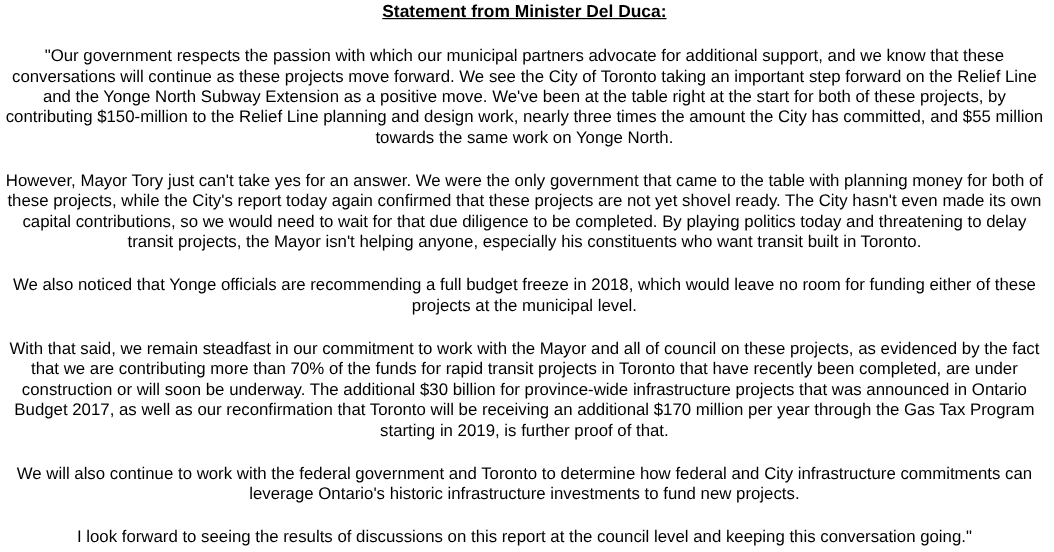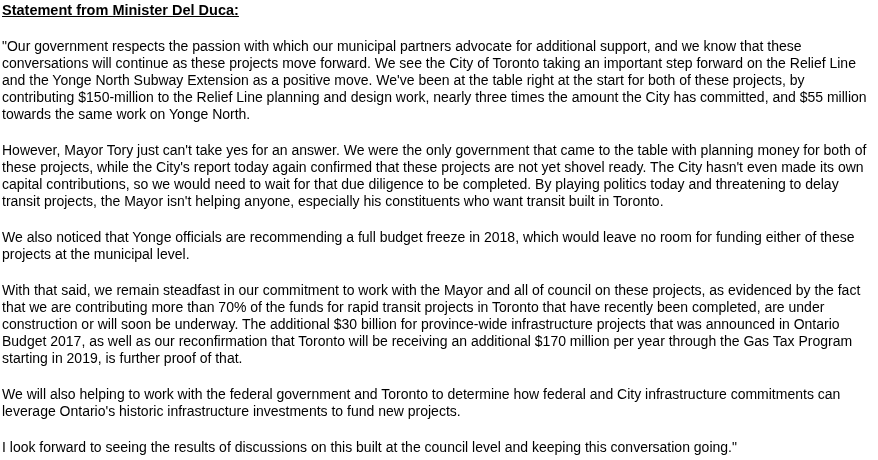--- a/index.html
+++ b/index.html
@@ -14,20 +14,21 @@
     font-family: "Liberation Sans", sans-serif;
     font-size: 14px;
     line-height: 17px;
     color: #000000;
     -webkit-font-smoothing: antialiased;
   }
   .doc {
     box-sizing: border-box;
     width: 878px;
     padding: 2px 6px 0 2px;
+    text-align: center;
   }
   .doc-heading {
     font-weight: bold;
     text-decoration: underline;
     font-size: 14.5px;
     margin: 0 0 19px 0;
   }
   .doc-paragraph {
     margin: 0 0 19px 0;
   }
@@ -39,16 +40,16 @@
   <div class="doc-heading">Statement from Minister Del Duca:</div>
 
   <p class="doc-paragraph">"Our government respects the passion with which our municipal partners advocate for additional support, and we know that these conversations will continue as these projects move forward. We see the City of Toronto taking an important step forward on the Relief Line and the Yonge North Subway Extension as a positive move. We've been at the table right at the start for both of these projects, by contributing $150-million to the Relief Line planning and design work, nearly three times the amount the City has committed, and $55 million towards the same work on Yonge North.</p>
 
   <p class="doc-paragraph">However, Mayor Tory just can't take yes for an answer. We were the only government that came to the table with planning money for both of these projects, while the City's report today again confirmed that these projects are not yet shovel ready. The City hasn't even made its own capital contributions, so we would need to wait for that due diligence to be completed. By playing politics today and threatening to delay transit projects, the Mayor isn't helping anyone, especially his constituents who want transit built in Toronto.</p>
 
   <p class="doc-paragraph">We also noticed that Yonge officials are recommending a full budget freeze in 2018, which would leave no room for funding either of these projects at the municipal level.</p>
 
   <p class="doc-paragraph">With that said, we remain steadfast in our commitment to work with the Mayor and all of council on these projects, as evidenced by the fact that we are contributing more than 70% of the funds for rapid transit projects in Toronto that have recently been completed, are under construction or will soon be underway. The additional $30 billion for province-wide infrastructure projects that was announced in Ontario Budget 2017, as well as our reconfirmation that Toronto will be receiving an additional $170 million per year through the Gas Tax Program starting in 2019, is further proof of that.</p>
 
-  <p class="doc-paragraph">We will also helping to work with the federal government and Toronto to determine how federal and City infrastructure commitments can leverage Ontario's historic infrastructure investments to fund new projects.</p>
+  <p class="doc-paragraph">We will also continue to work with the federal government and Toronto to determine how federal and City infrastructure commitments can leverage Ontario's historic infrastructure investments to fund new projects.</p>
 
-  <p class="doc-paragraph">I look forward to seeing the results of discussions on this built at the council level and keeping this conversation going."</p>
+  <p class="doc-paragraph">I look forward to seeing the results of discussions on this report at the council level and keeping this conversation going."</p>
 </div>
 
 </body></html>

